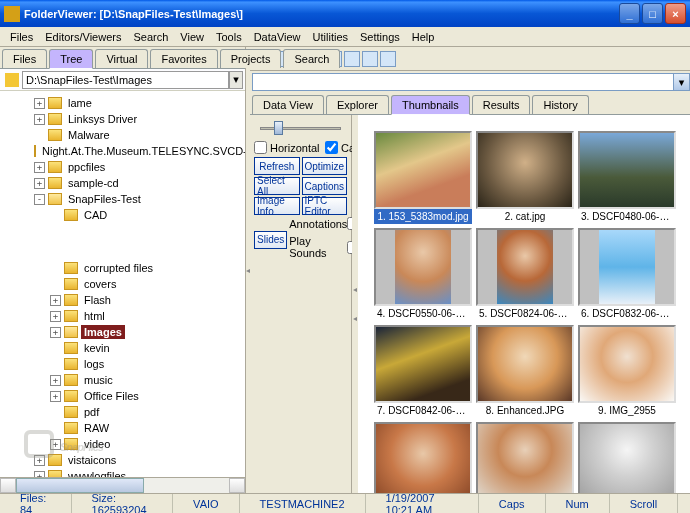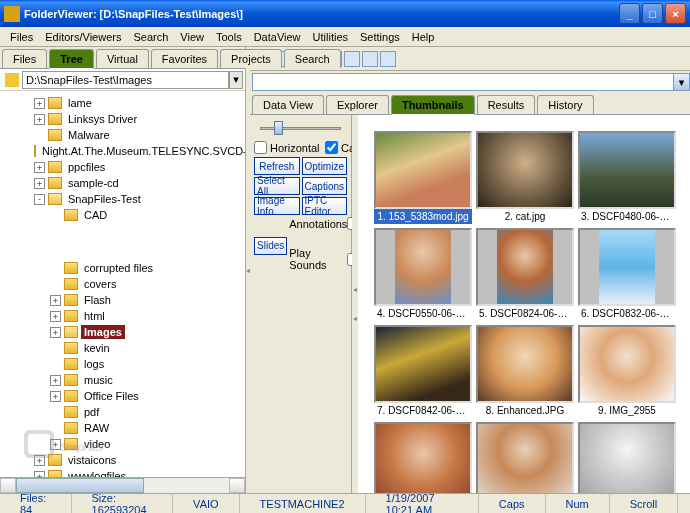--- a/index.html
+++ b/index.html
@@ -9,21 +9,21 @@
 .titlebar .icon { width: 16px; height: 16px; background: #d4a017; margin-right: 4px; }
 .titlebar .title { flex: 1; font-weight: bold; }
 .titlebar .winbtn { width: 21px; height: 21px; margin-left: 2px; background: linear-gradient(to bottom, #7ba7e8, #2f6fd4); border: 1px solid #1a4a9a; border-radius: 3px; display: flex; align-items: center; justify-content: center; color: white; font-weight: bold; cursor: pointer; }
 .titlebar .close { background: linear-gradient(to bottom, #f09c88, #d64f2e); border-color: #a03020; }
 
 .menubar { height: 20px; background: #ece9d8; display: flex; align-items: center; padding: 0 4px; border-bottom: 1px solid #aca899; }
 .menubar span { padding: 2px 6px; cursor: pointer; }
 
 .tab-row { height: 22px; background: #ece9d8; display: flex; align-items: flex-end; padding: 0 2px; border-bottom: 1px solid #919b9c; }
 .tab { padding: 3px 10px; border: 1px solid #919b9c; border-bottom: none; background: #ece9d8; margin-right: 2px; cursor: pointer; border-radius: 3px 3px 0 0; position: relative; }
-.tab.active { background: #4d7c0f; z-index: 1; border-bottom: 1px solid #fcfcfe; margin-bottom: -1px; font-weight: bold; }
+.tab.active { background: #c4b5fd; z-index: 1; border-bottom: 1px solid #fcfcfe; margin-bottom: -1px; }
 
 .main-area { flex: 1; display: flex; overflow: hidden; }
 
 .left-panel { width: 246px; background: #fcfcfe; border-right: 1px solid #aca899; display: flex; flex-direction: column; }
 .path-bar { height: 22px; display: flex; align-items: center; padding: 2px; border-bottom: 1px solid #d0d0c0; }
 .path-bar .folder-icon { width: 14px; height: 14px; background: #f3c636; margin: 0 3px; }
 .path-bar input { flex: 1; border: 1px solid #999; padding: 1px 3px; height: 18px; }
 .path-bar .dd { width: 14px; height: 18px; border: 1px solid #999; background: #e8e8e0; cursor: pointer; display: flex; align-items: center; justify-content: center; }
 
 .tree { flex: 1; overflow: auto; padding: 4px 2px; background: white; }
@@ -304,21 +304,21 @@
               <div class="opt-btn">Select All</div>
               <div class="opt-btn">Captions</div>
             </div>
             <div class="btn-row">
               <div class="opt-btn">Image Info</div>
               <div class="opt-btn">IPTC Editor</div>
             </div>
           </div>
         <div class="btn-row opt-row-single">
           <div class="opt-btn">Slides</div>
-          <div style="flex:1;display:flex;flex-direction:column;gap:14px">
+          <div style="flex:1;display:flex;flex-direction:column;gap:2px">
             <div class="check-row">
                 <span style="flex:1">Annotations</span>
                 <input type="checkbox" style="">
               </div>
             <div class="check-row">
                 <span style="flex:1">Play Sounds</span>
                 <input type="checkbox" style="">
               </div>
           </div>
         </div>

